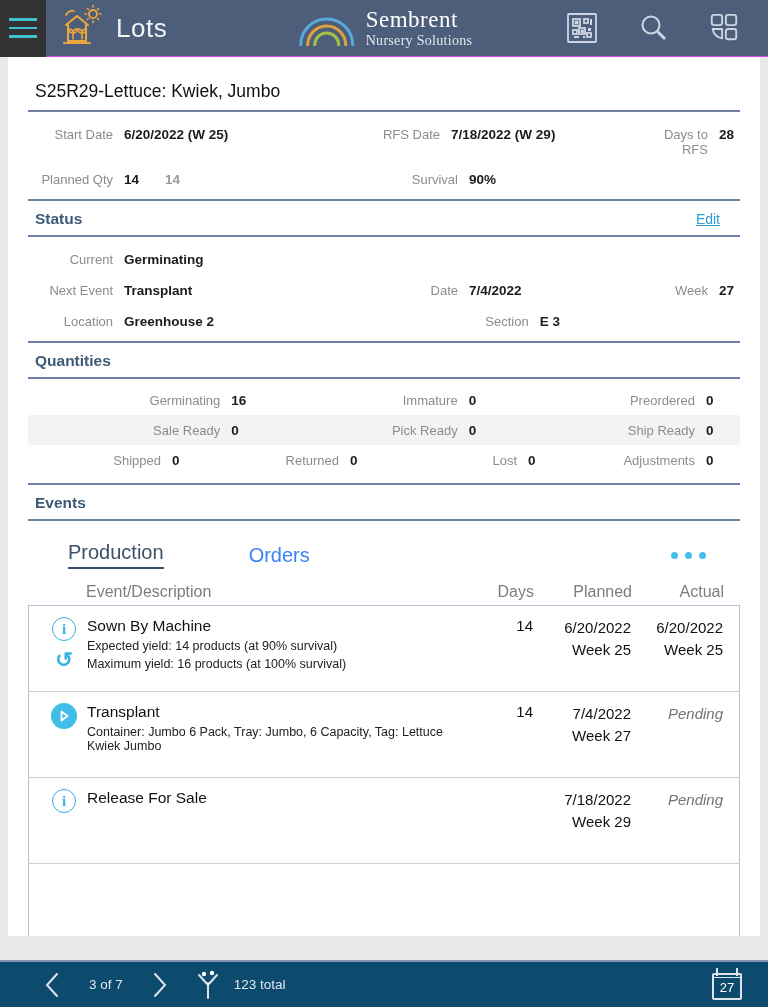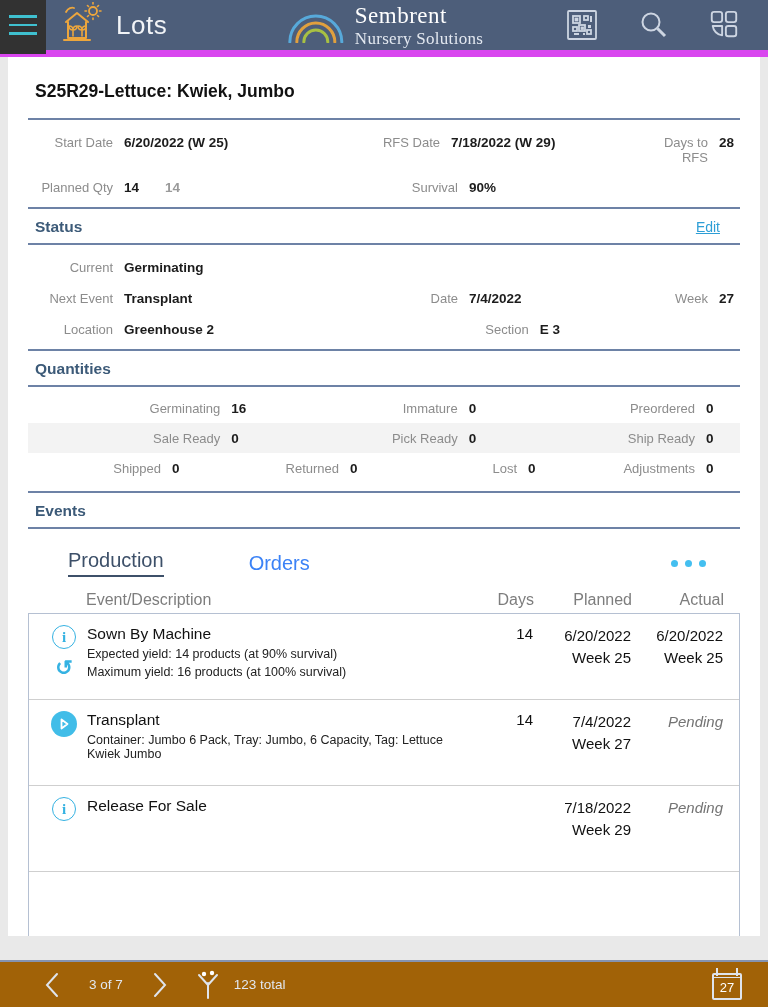--- a/index.html
+++ b/index.html
@@ -2,38 +2,38 @@
 <html><head>
 <meta charset="utf-8">
 <style>
   * { box-sizing: border-box; margin: 0; padding: 0; }
   html,body { width:768px; height:1007px; overflow:hidden; }
   body { font-family:"Liberation Sans", sans-serif; background:#e9e9e9; color:#1d1d1d; }
   .app { width:768px; height:1007px; display:flex; flex-direction:column; position:relative; }
 
   
   .hdr { height:57px; background:#4d5e7a; display:flex; align-items:center; flex:0 0 auto;
-         position:relative; border-bottom:7px solid #d946ef; }
+         position:relative; border-bottom:1px solid #d946ef; }
   .hamb { width:46px; height:57px; background:#323232; display:flex; flex-direction:column;
           justify-content:center; align-items:center; gap:6px; cursor:pointer; }
   .hamb span { display:block; width:28px; height:2.5px; background:#3fc0cf; }
   .gh-icon { margin-left:14px; }
   .hdr-title { color:#f2f4f7; font-size:26px; font-weight:400; margin-left:12px; letter-spacing:.5px; }
   .logo { position:absolute; left:50%; top:50%; transform:translate(-50%,-50%);
           display:flex; align-items:center; gap:8px; }
   .logo-text { color:#fff; line-height:1; }
   .logo-name { font-family:Liberation Serif, serif; font-size:23px; letter-spacing:.5px; }
-  .logo-tag  { font-family:"Liberation Serif", serif; font-size:17px; color:#e3e8f0; margin-top:3px; letter-spacing:.3px;}
+  .logo-tag  { font-family:"Liberation Serif", serif; font-size:14px; color:#e3e8f0; margin-top:3px; letter-spacing:.3px;}
   .hdr-icons { margin-left:auto; display:flex; align-items:center; gap:40px; padding-right:28px; }
   .hdr-icons svg { display:block; cursor:pointer; }
 
   
   .main { background:#ffffff; margin:0 8px; height:903px; padding:18px 20px 0; overflow:hidden;
           display:flex; flex-direction:column; }
-  .lot-title { font-size:17.5px; font-weight:bold; color:#111; padding:6px 0 16px 7px; }
+  .lot-title { font-size:17.5px; font-weight:normal; color:#111; padding:6px 0 8px 7px; }
 
   .section { border-top:2px solid #6d82a6; }
   .sec-head { display:flex; justify-content:space-between; align-items:center;
               border-bottom:2px solid #6d82a6; padding:9px 2px 7px 7px; }
   .sec-head h2 { font-size:15.5px; color:#3c5a78; font-weight:bold; }
   .edit-link { font-size:14px; color:#2d9ed6; text-decoration:underline; cursor:pointer; padding-right:18px; }
 
   .frow { display:flex; align-items:baseline; min-height:31px; padding-top:9px; }
   .lbl { color:#8c8c8c; font-size:13px; text-align:right; }
   .val { font-weight:bold; color:#1c1c1c; font-size:13.5px; margin-left:11px; }
@@ -83,21 +83,21 @@
   .edate { font-size:15px; color:#111; text-align:right; padding-top:2px; line-height:1.45; }
   .pending { color:#737373;font-style:italic; }
 
   
   .page-dots { margin-top:auto; display:flex; justify-content:center; gap:9px; padding-bottom:14px; }
   .pdot { width:13px; height:13px; border-radius:50%; cursor:pointer; }
   .pdot-off { background:#cdd1d8; }
   .pdot-on { background:#4a5c78; }
 
   
-  .ftr { height:47px; flex:0 0 auto; background:#a16207; border-top:2px solid #8593b0;
+  .ftr { height:47px; flex:0 0 auto; background:#0c4a6e; border-top:2px solid #8593b0;
          display:flex; align-items:center; padding:0 26px 0 44px; color:#e2e7ef;margin-top:24px; }
   .ftr svg { display:block; }
   .chev { cursor:pointer; }
   .page-ind { font-size:13.5px; margin:0 30px; }
   .sprout { margin-left:26px; }
   .total { font-size:13.5px; margin-left:12px; }
   .cal { margin-left:auto; cursor:pointer; position:relative; width:30px; height:34px; }
   .cal-pegs { position:absolute; top:0; left:4px; right:4px; display:flex; justify-content:space-between; }
   .cal-pegs i { width:2px; height:8px; background:#dfe4ec; }
   .cal-box { position:absolute; top:5px; left:0; width:30px; height:27px; border:2px solid #dfe4ec;

